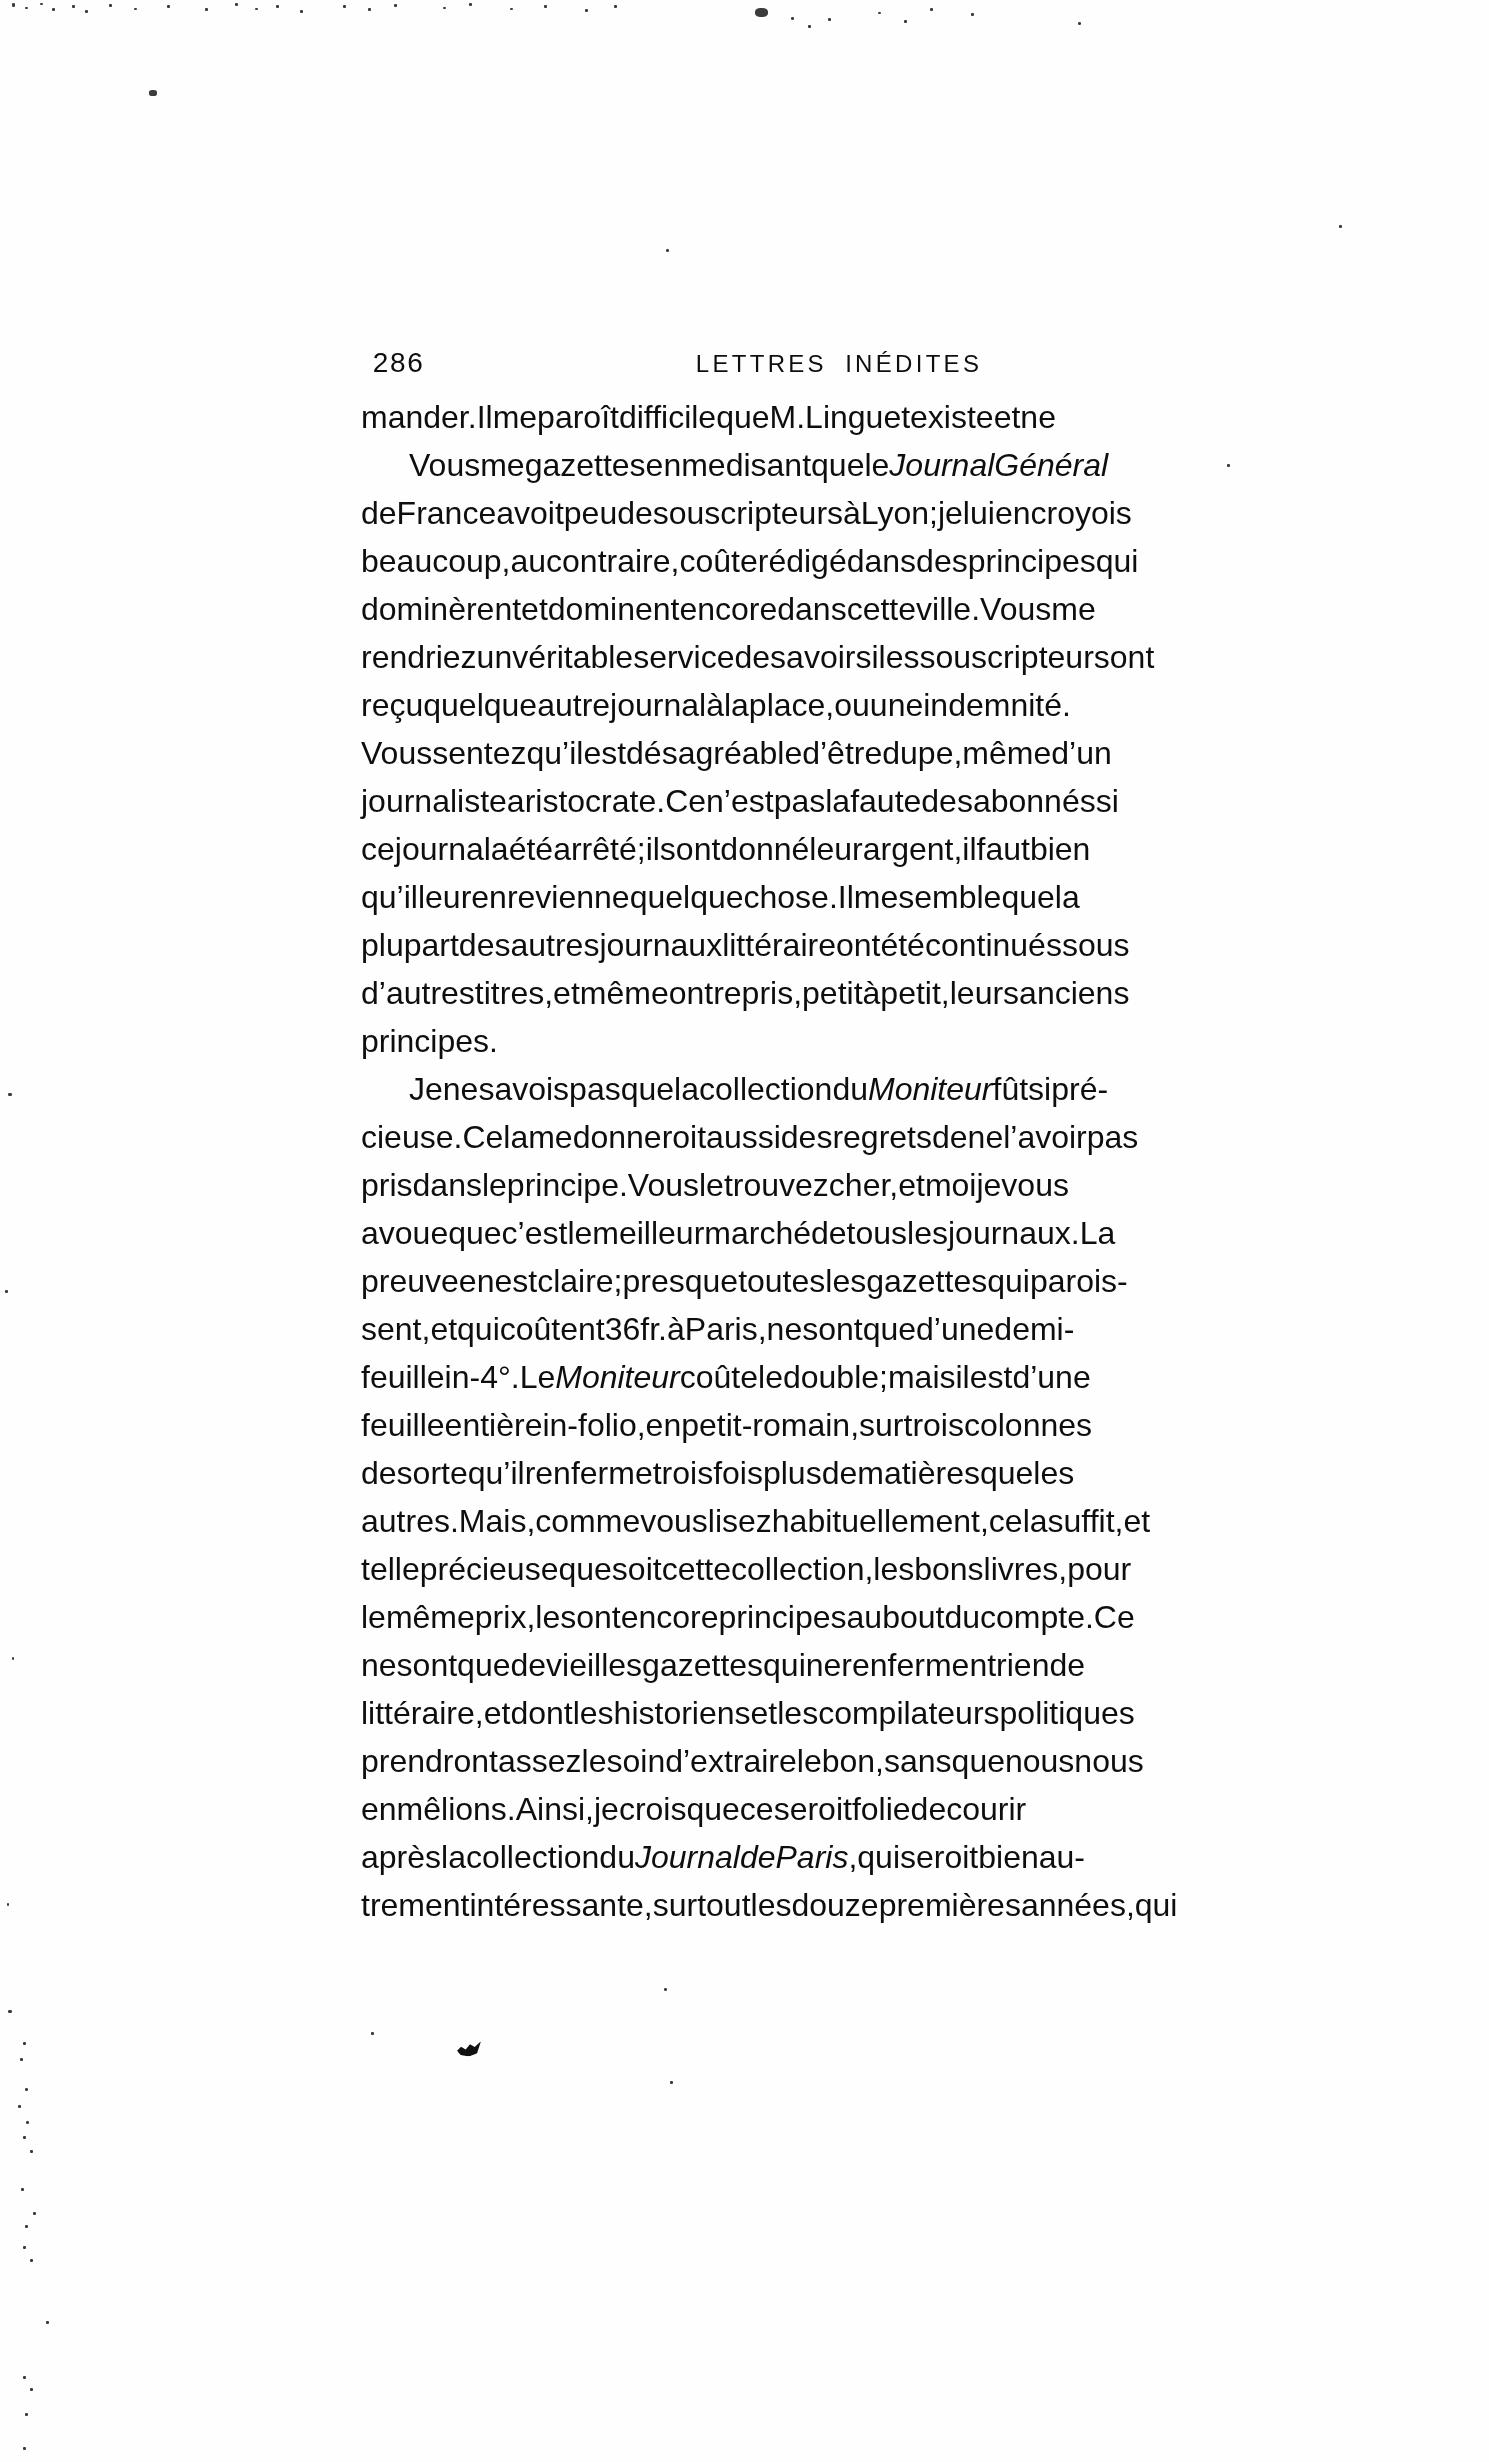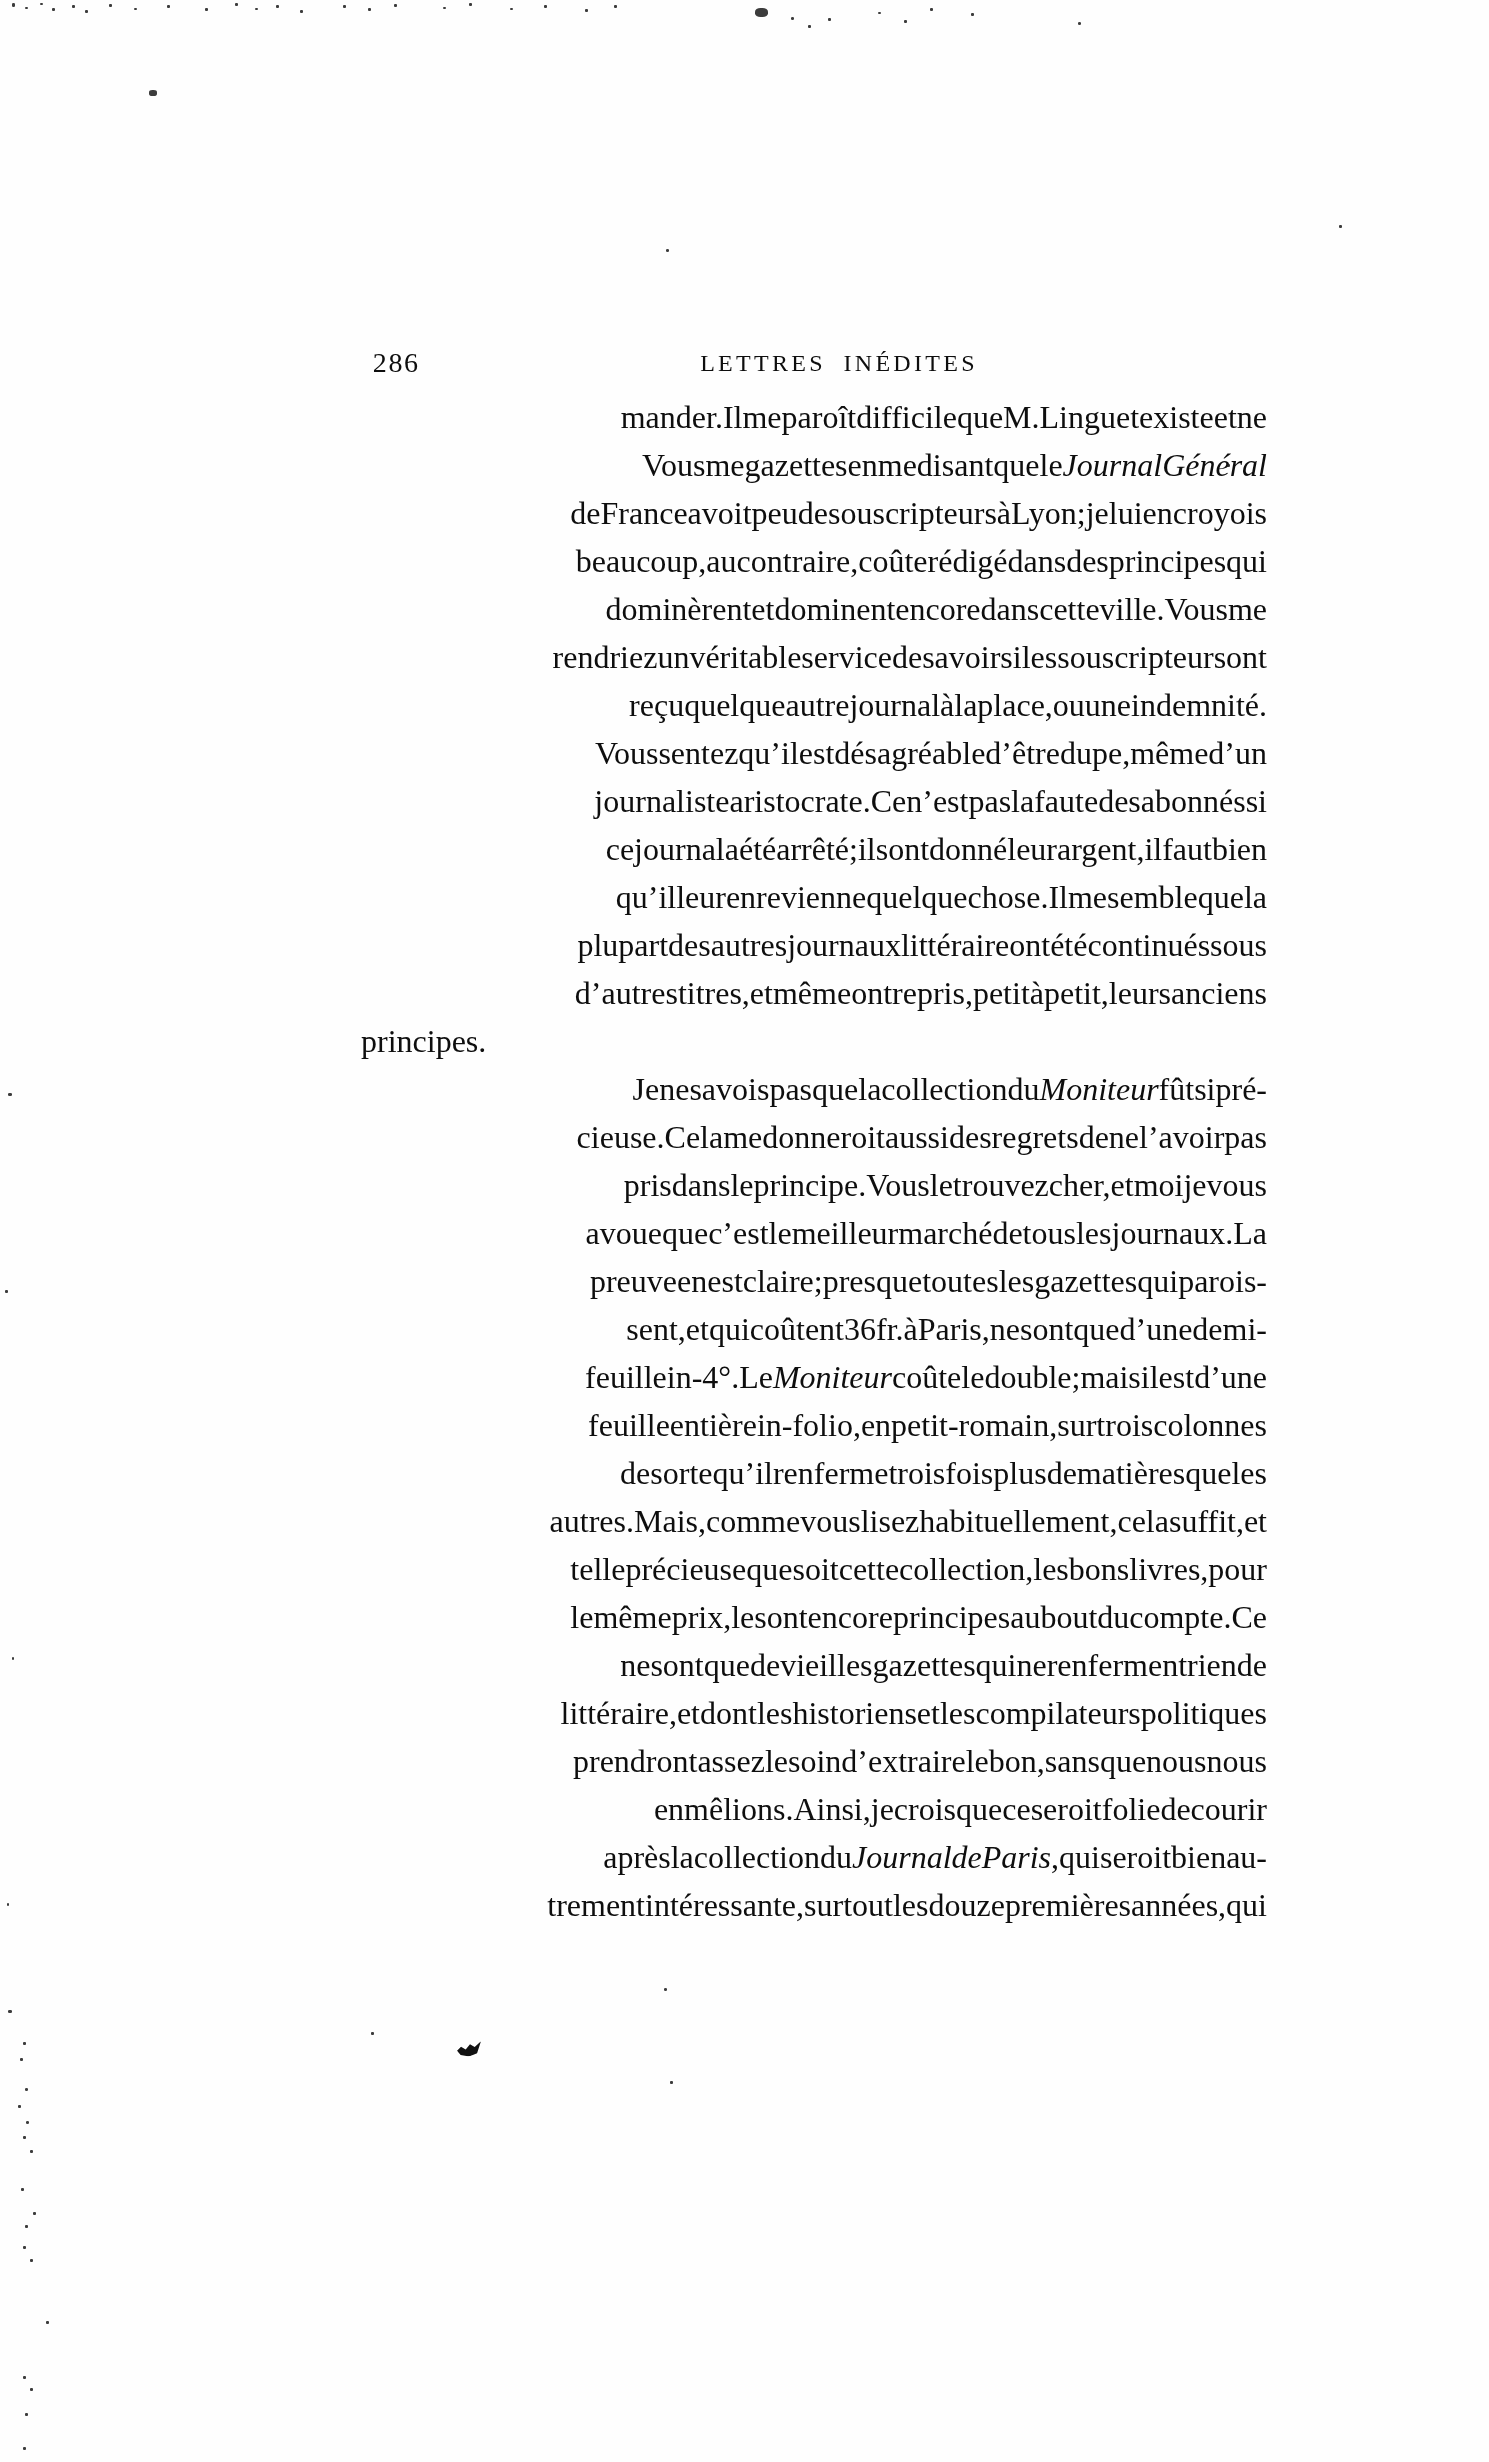--- a/index.html
+++ b/index.html
@@ -1,21 +1,21 @@
 <!DOCTYPE html>
 <html style="font-size:13.4px"><head>
 <meta charset="utf-8">
 <style>
   html,body{margin:0;padding:0;background:#e8e8e8;}
   .page{
     position:relative;
     width:1489px;height:2462px;
     background:#fefefe;
     overflow:hidden;
-    font-family:Liberation Serif, serif;
+    font-family:Liberation Sans, sans-serif;
     color:#0e0e0e;
   }
   .header{
     position:absolute;
     top:347px;left:361px;width:906px;height:42px;
   }
   .pagenum{
     position:absolute;left:11.7px;top:0;
     font-size:28px;letter-spacing:1.7px;
   }
@@ -26,21 +26,21 @@
     letter-spacing:3.3px;
     word-spacing:8.3px;
   }
   .textblock{
     position:absolute;
     top:399px;left:361px;width:906px;
     font-size:32px;
   }
   .line{
     display:flex;
-    justify-content:flex-end;
+    justify-content:flex-start;
     height:48px;
     align-items:baseline;
     white-space:nowrap;
   }
   .line.last{
     display:block;
     white-space:normal;
   }
   .line.indent{padding-left:48px;}
   .it{font-style:italic;}

